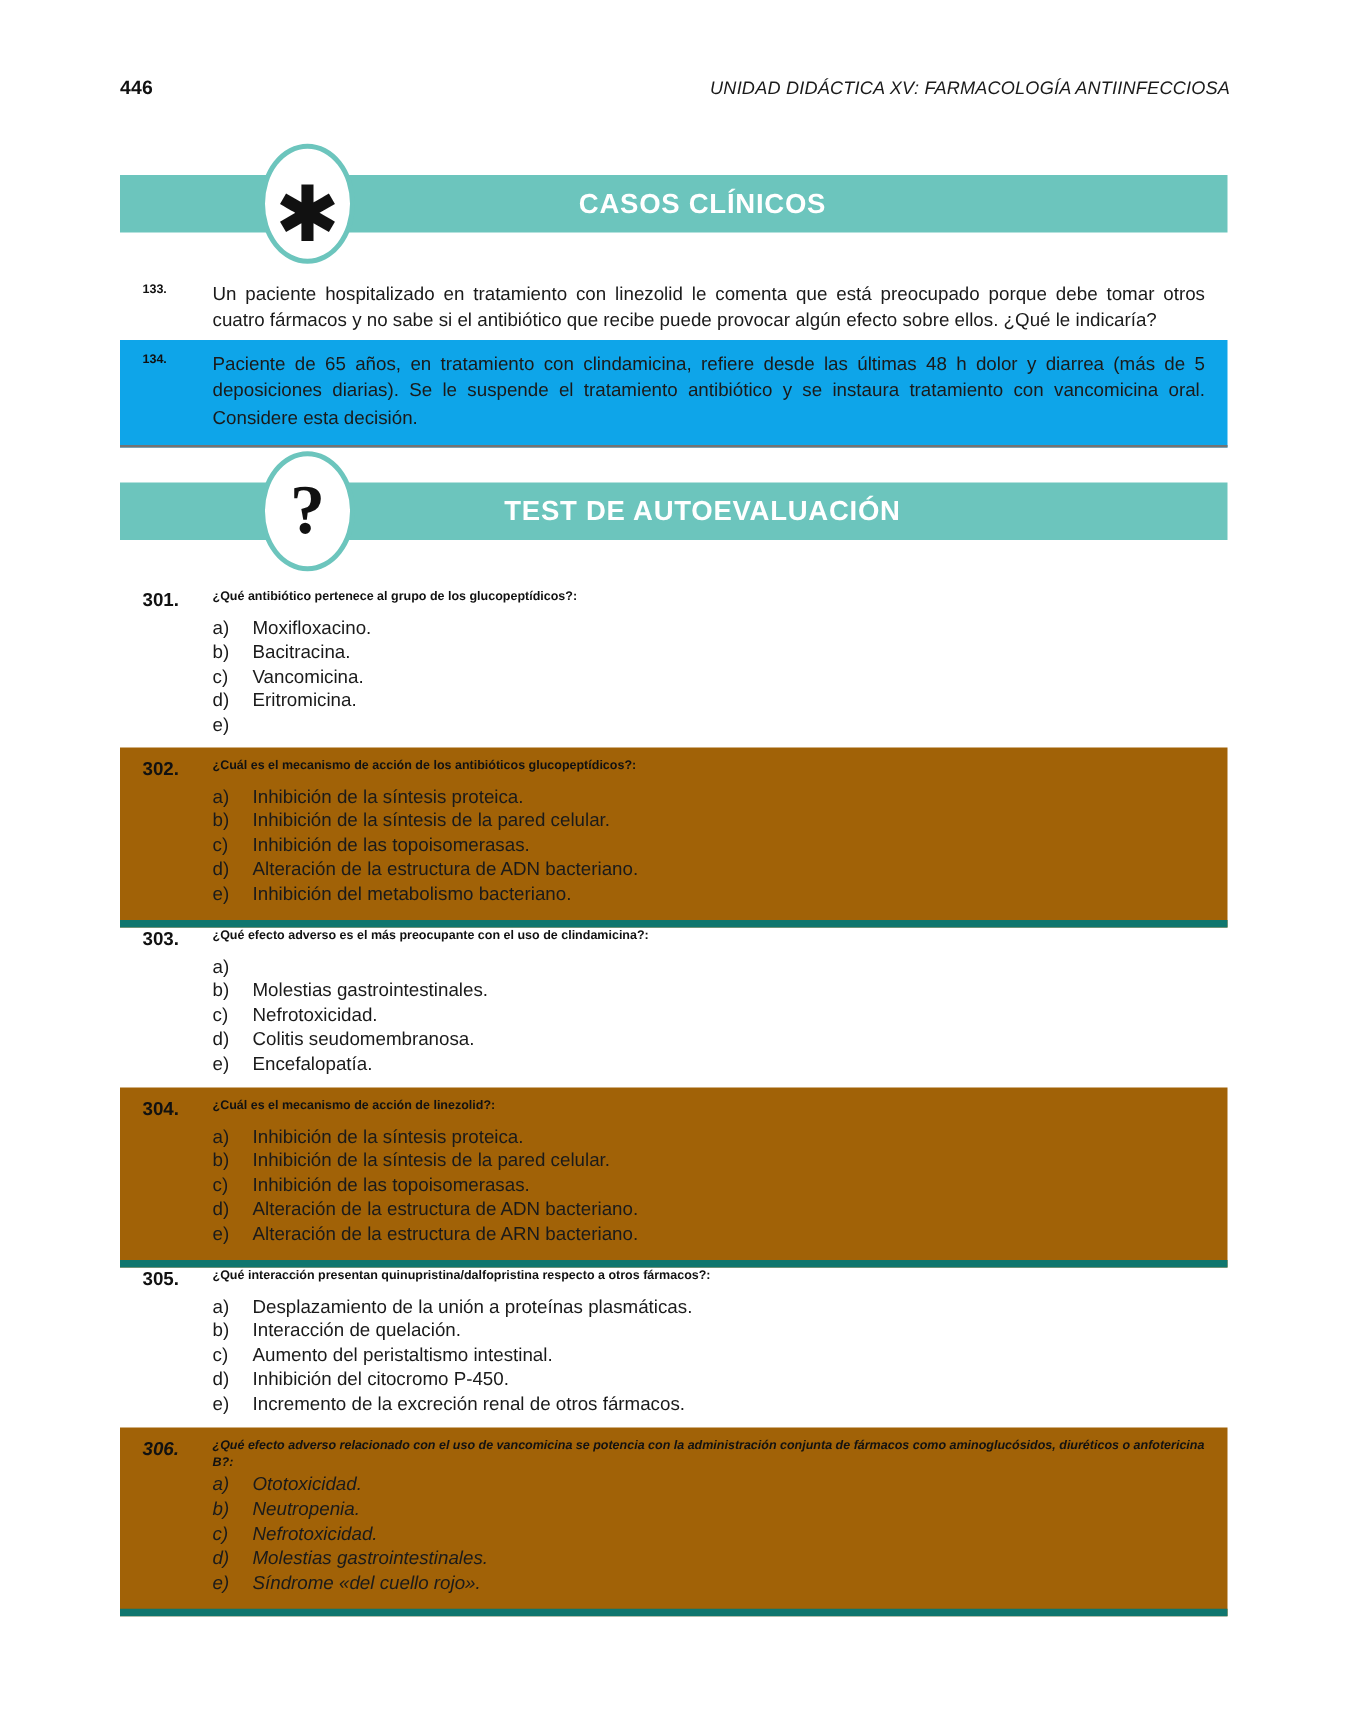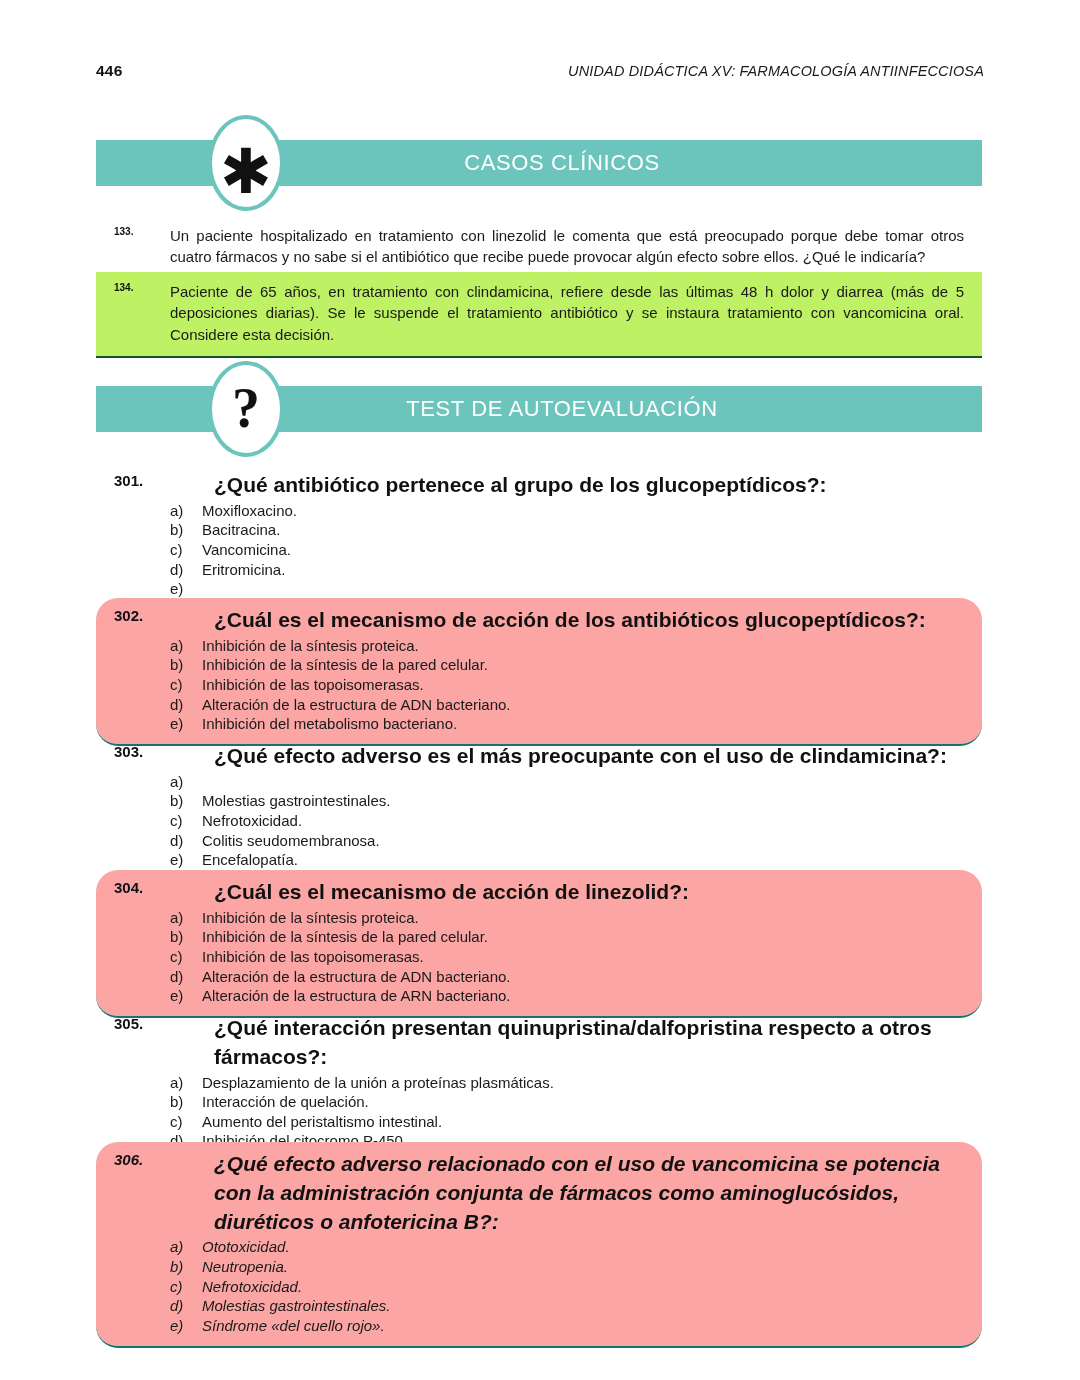--- a/index.html
+++ b/index.html
@@ -58,21 +58,21 @@
     background: #6cc5bd;
     display: flex;
     align-items: center;
   }
   .banner-title {
     width: 100%;
     text-align: center;
     color: #ffffff;
     font-size: 22px;
     letter-spacing: 0.6px;
-    font-weight: normal;
+    font-weight: bold;
     padding-left: 34px;
     box-sizing: border-box;
     margin-left: 12px;
   }
   .banner-badge {
     position: absolute;
     left: 112px;
     top: -25px;
     width: 76px;
     height: 96px;
@@ -104,22 +104,22 @@
 
   
   .case-item {
     position: absolute;
     left: 96px;
     width: 886px;
     box-sizing: border-box;
     padding: 9px 18px 11px 18px;
   }
   .case-item.shaded {
-    background: #bef264;
-    border-bottom: 2px solid #14532d;
+    background: #0ea5e9;
+    border-bottom: 2px solid #737373;
   }
   .case-row {
     display: flex;
     align-items: flex-start;
   }
   .case-num {
     flex: 0 0 56px;
     font-size: 10px;
     font-weight: bold;
     line-height: 1.42;
@@ -135,39 +135,37 @@
 
   
   .question-block {
     position: absolute;
     left: 96px;
     width: 886px;
     box-sizing: border-box;
     padding: 8px 18px 10px 18px;
   }
   .question-block.shaded {
-    background: #fca5a5;
-    border-bottom: 2px solid #0f766e;
-    border-radius: 22px;
+    background: #a16207;
+    border-bottom: 6px solid #0f766e;
   }
   .q-row {
     display: flex;
     align-items: flex-start;
-    gap: 44px;
   }
   .q-num {
     flex: 0 0 56px;
     font-size: 15px;
     font-weight: bold;
     line-height: 1.37;
     color: #111;
   }
   .q-stem {
     flex: 1 1 auto;
-    font-size: 21px;
+    font-size: 10px;
     font-weight: bold;
     line-height: 1.37;
     color: #111;
   }
   .options {
     margin: 1px 0 0 0;
     padding: 0;
     list-style: none;
   }
   .option {

